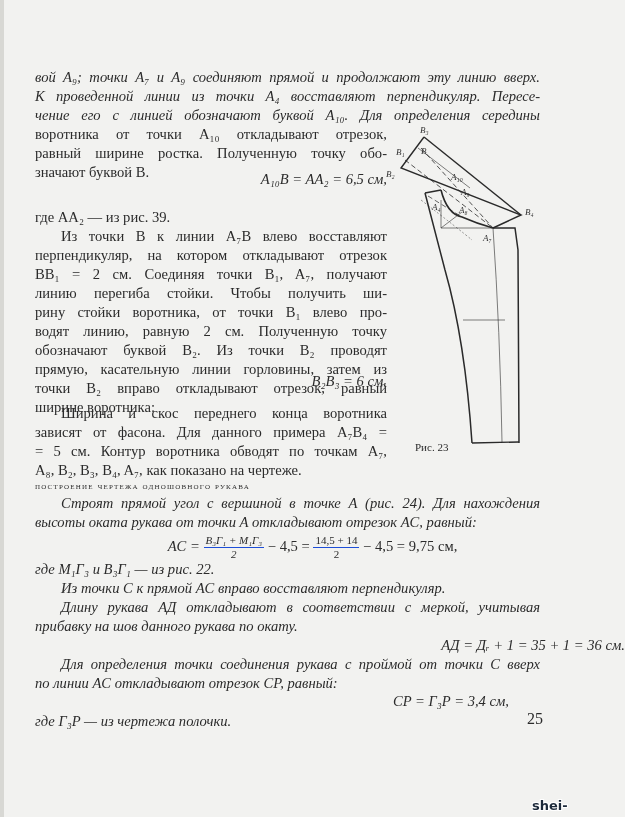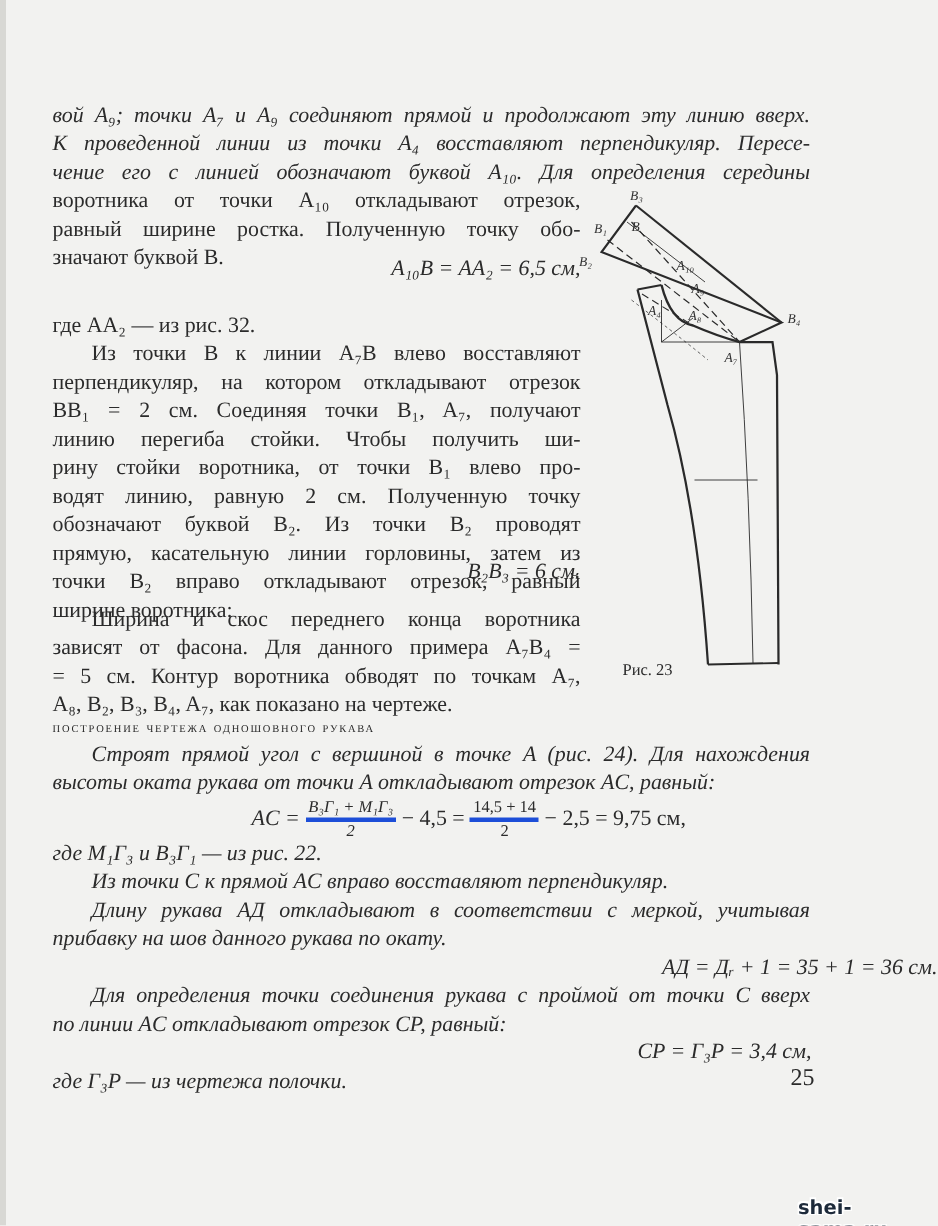--- a/index.html
+++ b/index.html
@@ -13,21 +13,21 @@
   .line { position: absolute; font-size: 14.6px; line-height: 19px; white-space: nowrap; }
   .just { text-align: justify; text-align-last: justify; }
   .full { left: 35px; width: 505px; font-style: italic; }
   .col { left: 35px; width: 352px; }
   .ind { text-indent: 26px; }
   .center { text-align: right; }
   i, .v { font-style: italic; }
   .heading { position: absolute; left: 35px; width: 540px; top: 480px; text-align: left;
     font-size: 10.5px; letter-spacing: 1.2px; font-variant: small-caps; }
   .frac { display: inline-block; vertical-align: middle; text-align: center; font-size: 11px; line-height: 13px; }
-  .frac .num { display: block; border-bottom: 3px solid #1d4ed8; padding: 0 2px; }
+  .frac .num { display: block; border-bottom: 1px solid #1d4ed8; padding: 0 2px; }
   .frac .den { display: block; }
   .fig { position: absolute; left: 380px; top: 118px; width: 170px; height: 345px; }
   .caption { position: absolute; left: 415px; top: 441px; font-size: 11px; }
   .pageno { position: absolute; left: 527px; top: 710px; font-size: 16px; font-weight: normal; }
   .watermark { position: absolute; left: 532px; top: 798px; font-family: "DejaVu Sans", sans-serif;
     font-weight: bold; font-size: 13px; color: #1d2a3a;
     text-shadow: -1px -1px 0 #fff, 1px -1px 0 #fff, -1px 1px 0 #fff, 1px 1px 0 #fff; }
   .lbl { font-family: "Liberation Serif", serif; font-style: italic; font-size: 9px; fill: #333; }
 </style>
 </head>
@@ -37,21 +37,21 @@
 
 <div class="line full just" style="top:68px">вой A₉; точки A₇ и A₉ соединяют прямой и продолжают эту линию вверх.</div>
 <div class="line full just" style="top:87px">К проведенной линии из точки A₄ восставляют перпендикуляр. Пересе-</div>
 <div class="line full just" style="top:106px">чение его с линией обозначают буквой A₁₀. Для определения середины</div>
 <div class="line col just" style="top:125px">воротника от точки A₁₀ откладывают отрезок,</div>
 <div class="line col just" style="top:144px">равный ширине ростка. Полученную точку обо-</div>
 <div class="line col" style="top:163px">значают буквой B.</div>
 
 <div class="line col center v" style="top:168px; top:169px; margin-top:0; top:170px;">A₁₀B = AA₂ = 6,5 см,</div>
 
-<div class="line col" style="top:208px">где AA₂ — из рис. 32.</div>
+<div class="line col" style="top:208px">где AA₂ — из рис. 39.</div>
 <div class="line col just ind" style="top:227px">Из точки B к линии A₇B влево восставляют</div>
 <div class="line col just" style="top:246px">перпендикуляр, на котором откладывают отрезок</div>
 <div class="line col just" style="top:265px">BB₁ = 2 см. Соединяя точки B₁, A₇, получают</div>
 <div class="line col just" style="top:284px">линию перегиба стойки. Чтобы получить ши-</div>
 <div class="line col just" style="top:303px">рину стойки воротника, от точки B₁ влево про-</div>
 <div class="line col just" style="top:322px">водят линию, равную 2 см. Полученную точку</div>
 <div class="line col just" style="top:341px">обозначают буквой B₂. Из точки B₂ проводят</div>
 <div class="line col just" style="top:360px">прямую, касательную линии горловины, затем из</div>
 <div class="line col just" style="top:379px">точки B₂ вправо откладывают отрезок, равный</div>
 <div class="line col" style="top:398px">ширине воротника:</div>
@@ -72,31 +72,31 @@
   <span class="v">AC =</span>
   <span class="frac v">
     <span class="num">B₃Г₁ + M₁Г₃</span>
     <span class="den">2</span>
   </span>
   <span>− 4,5 =</span>
   <span class="frac">
     <span class="num">14,5 + 14</span>
     <span class="den">2</span>
   </span>
-  <span>− 2,5 = 9,75 см,</span>
+  <span>− 4,5 = 9,75 см,</span>
 </div>
 
 <div class="line full" style="top:560px">где M₁Г₃ и B₃Г₁ — из рис. 22.</div>
 <div class="line full ind" style="top:579px">Из точки C к прямой AC вправо восставляют перпендикуляр.</div>
 <div class="line full just ind" style="top:598px">Длину рукава AД откладывают в соответствии с меркой, учитывая</div>
 <div class="line full" style="top:617px">прибавку на шов данного рукава по окату.</div>
 <div class="line center v" style="left:0; width:625px; top:636px">AД = Дᵣ + 1 = 35 + 1 = 36 см.</div>
 <div class="line full just ind" style="top:655px">Для определения точки соединения рукава с проймой от точки C вверх</div>
 <div class="line full" style="top:674px">по линии AC откладывают отрезок CP, равный:</div>
-<div class="line center v" style="left:0; width:509px; top:693px; top:692px;margin-left:32px;">CP = Г₃P = 3,4 см,</div>
+<div class="line center v" style="left:0; width:509px; top:693px; top:692px;">CP = Г₃P = 3,4 см,</div>
 <div class="line full" style="top:711px; top:712px;">где Г₃P — из чертежа полочки.</div>
 
 <svg class="fig" viewBox="380 118 170 345">
   <g fill="none" stroke="#2a2a2a">
 
     <polyline stroke-width="1.4" points="424,137 401,168 521,215 493,228"></polyline>
     <line stroke-width="1.4" x1="424" y1="137" x2="521" y2="215"></line>
 
     <path stroke-width="1.6" d="M441,190 Q447,214 462,217 Q478,224 493,228"></path>
 

